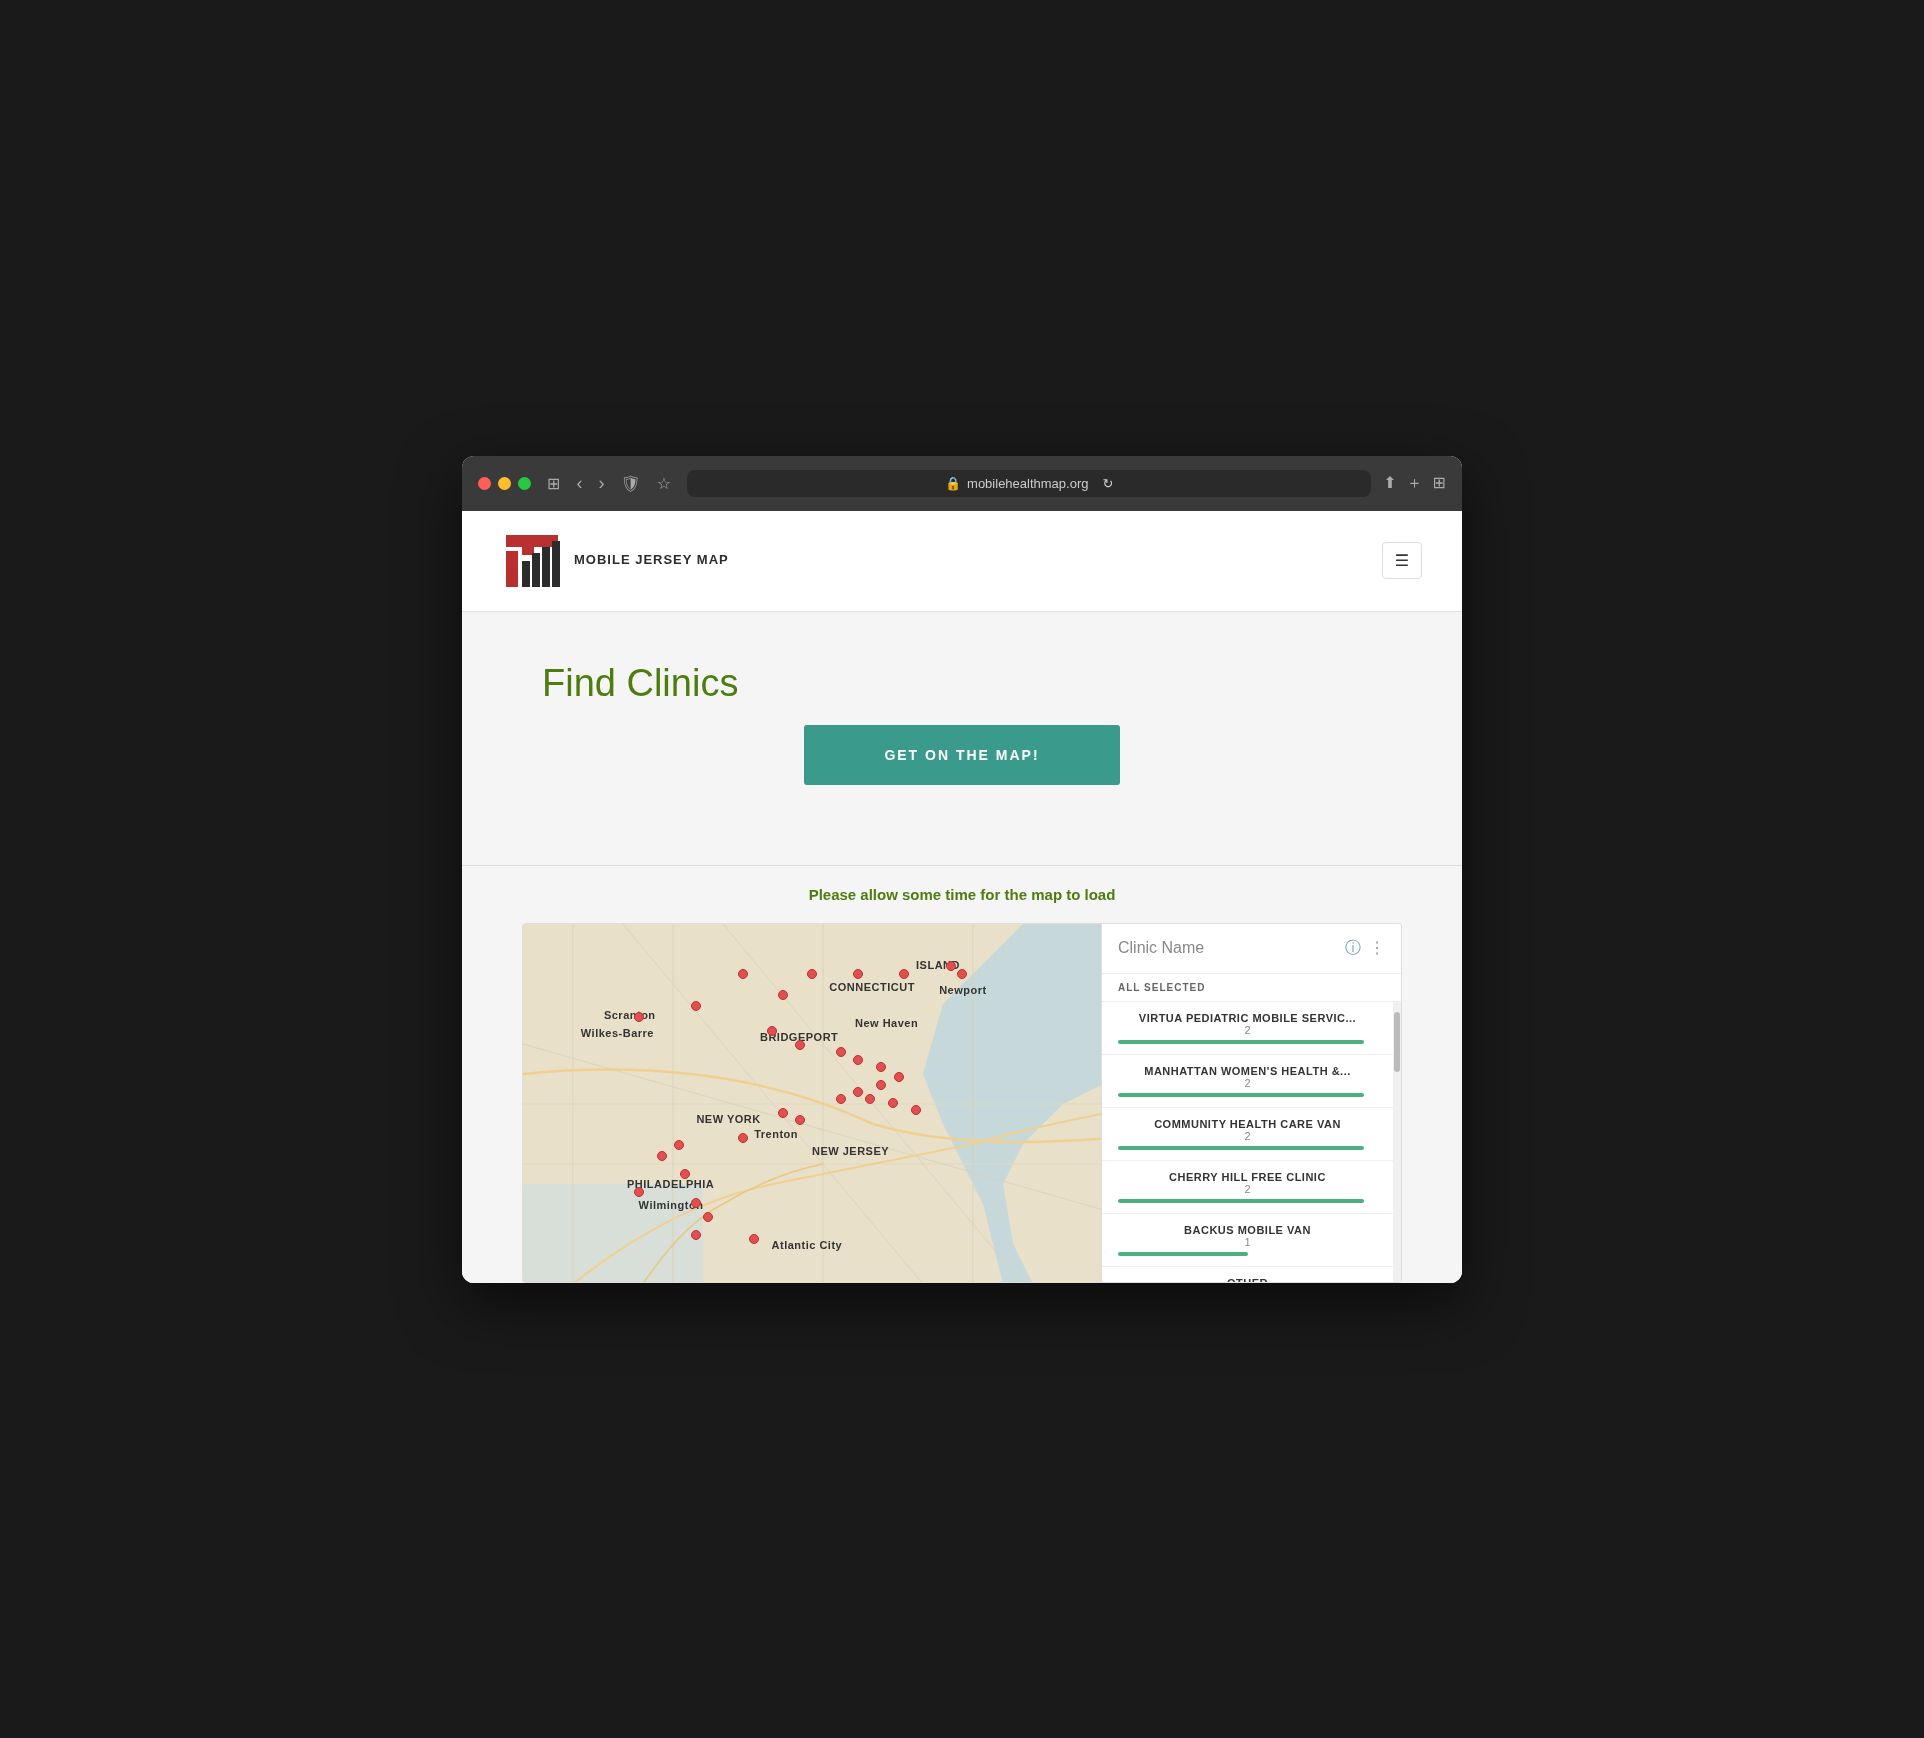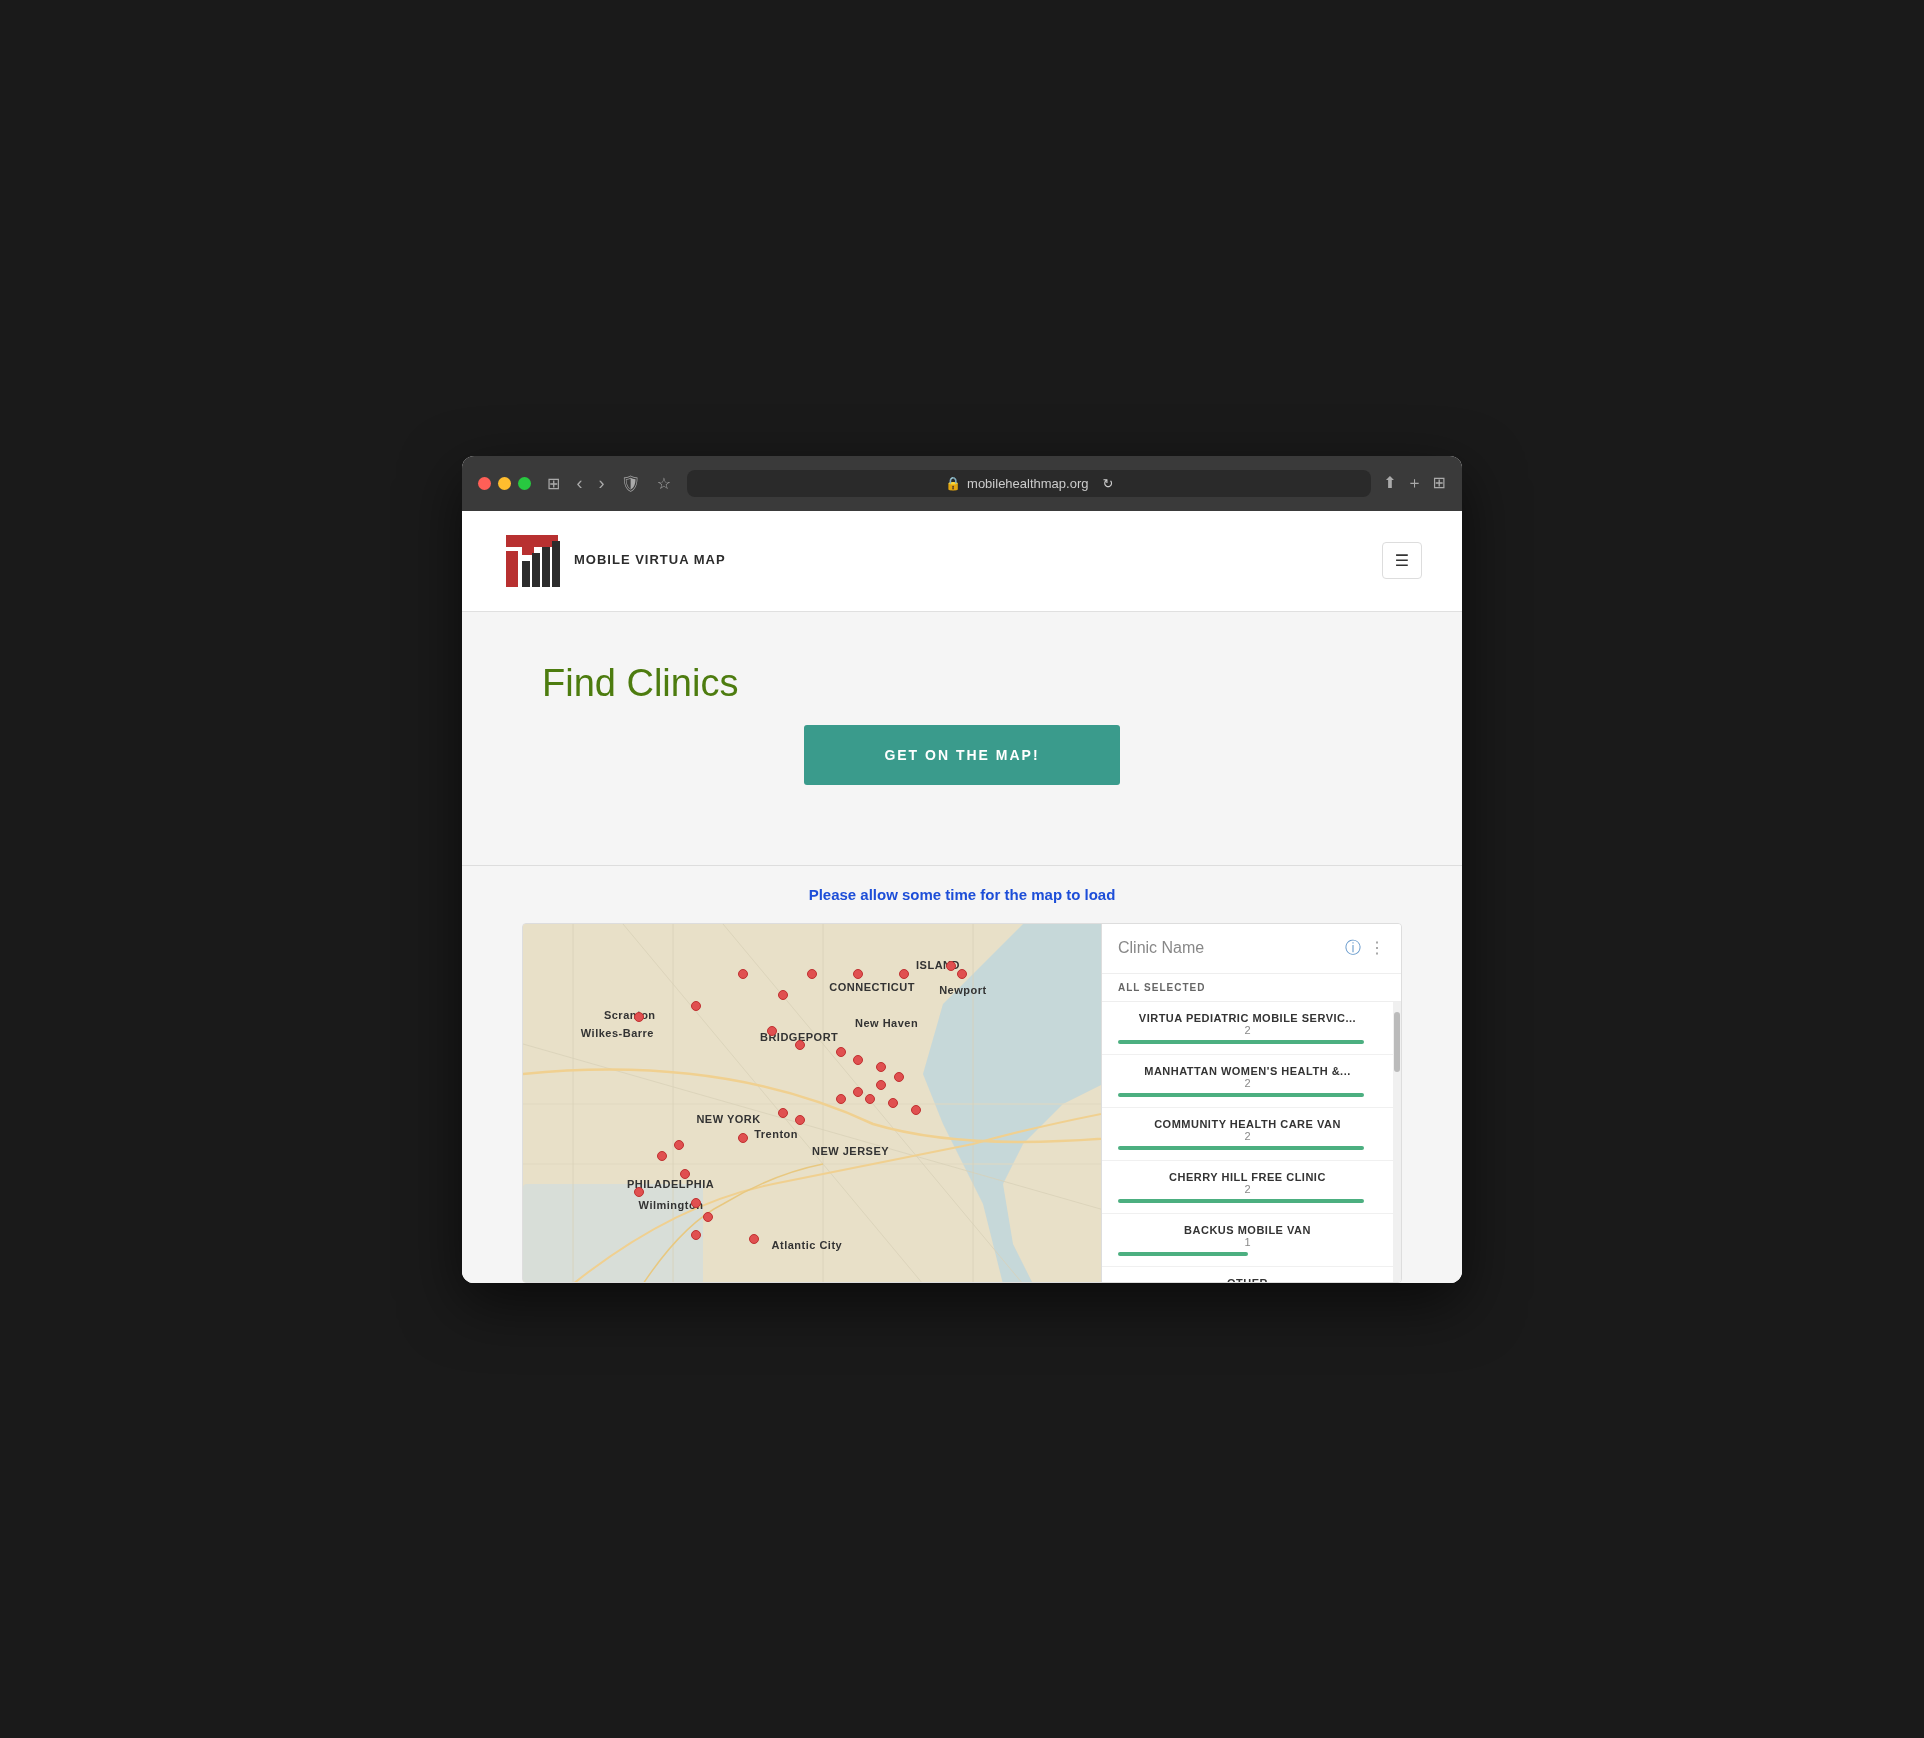--- a/index.html
+++ b/index.html
@@ -146,21 +146,21 @@
     .map-section {
       background: #f5f5f5;
       padding: 0 0 0;
       border-top: 1px solid #ddd;
     }
     .map-loading-text {
       text-align: center;
       padding: 20px;
       font-size: 15px;
       font-weight: 700;
-      color: #1d4ed8;
+      color: #4d7c0f;
     }
     .map-and-sidebar {
       display: flex;
       height: 360px;
       margin: 0 60px;
       border: 1px solid #ddd;
       overflow: hidden;
       border-radius: 4px;
     }
     .map-area {
@@ -307,21 +307,21 @@
 
           <rect x="4" y="20" width="12" height="36" fill="#b83030"></rect>
           <rect x="4" y="4" width="52" height="12" fill="#b83030"></rect>
           <rect x="20" y="4" width="12" height="20" fill="#b83030"></rect>
           <rect x="20" y="30" width="8" height="26" fill="#2c2c2c"></rect>
           <rect x="30" y="22" width="8" height="34" fill="#2c2c2c"></rect>
           <rect x="40" y="16" width="8" height="40" fill="#2c2c2c"></rect>
           <rect x="50" y="10" width="8" height="46" fill="#2c2c2c"></rect>
         </svg>
         <div class="logo-text">MOBILE
-VIRTUA
+JERSEY
 MAP</div>
       </div>
       <button class="menu-btn">☰</button>
     </div>
 
     <div class="main-section">
       <h1 class="find-clinics-title">Find Clinics</h1>
       <div class="cta-container">
         <button class="cta-button">GET ON THE MAP!</button>
       </div>

